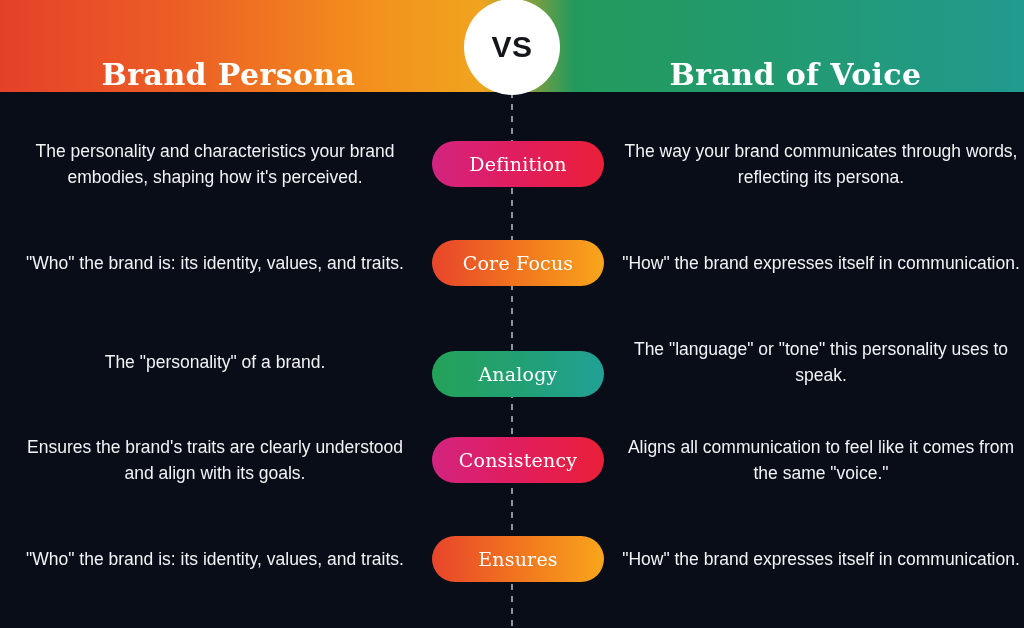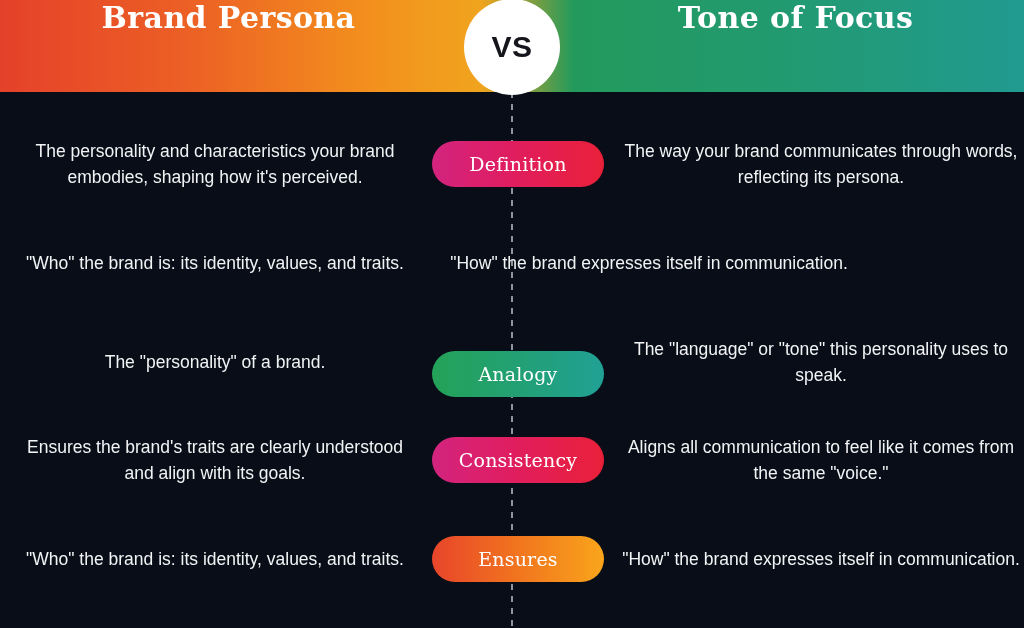--- a/index.html
+++ b/index.html
@@ -22,21 +22,21 @@
     position:absolute; top:0; left:0;
     width:1024px; height:92px;
     background:linear-gradient(90deg,
       #e5412a 0%,
       #ec5f25 18%,
       #f3901d 36%,
       #f0a41e 47%,
       #239a5c 56%,
       #229a72 78%,
       #219a90 100%);
-    display:flex; align-items:flex-start;
+    display:flex; align-items:flex-end;
   }
   .header-title {
     flex:1 1 0;
     text-align:center;
     font-family:"DejaVu Serif", "Liberation Serif", serif;
     font-size:30px;
     font-weight:700;
     color:#ffffff;
     letter-spacing:.4px;
     white-space:nowrap;
@@ -124,41 +124,44 @@
   .pill-green  { background:linear-gradient(90deg,#24a258 0%,#22a075 52%,#21a195 100%);margin-top:24px; }
 </style>
 </head>
 <body>
 
 <div id="infographic">
 
   <div class="header">
     <div class="header-title">Brand Persona</div>
     <div class="header-spacer"></div>
-    <div class="header-title">Tone of Focus</div>
+    <div class="header-title">Brand of Voice</div>
   </div>
 
   <div class="vs-circle">
     <span>VS</span>
   </div>
 
   <div class="divider"></div>
 
   <div class="rows">
 
     <div class="row row-1">
       <div class="desc desc-left">The personality and characteristics your brand embodies, shaping how it's perceived.</div>
       <div class="pill-cell">
         <div class="pill pill-pink">Definition</div>
       </div>
       <div class="desc desc-right">The way your brand communicates through words, reflecting its persona.</div>
     </div>
 
     <div class="row row-2">
       <div class="desc desc-left">"Who" the brand is: its identity, values, and traits.</div>
+      <div class="pill-cell">
+        <div class="pill pill-orange">Core Focus</div>
+      </div>
       <div class="desc desc-right">"How" the brand expresses itself in communication.</div>
     </div>
 
     <div class="row row-3">
       <div class="desc desc-left">The "personality" of a brand.</div>
       <div class="pill-cell">
         <div class="pill pill-green">Analogy</div>
       </div>
       <div class="desc desc-right">The "language" or "tone" this personality uses to speak.</div>
     </div>

